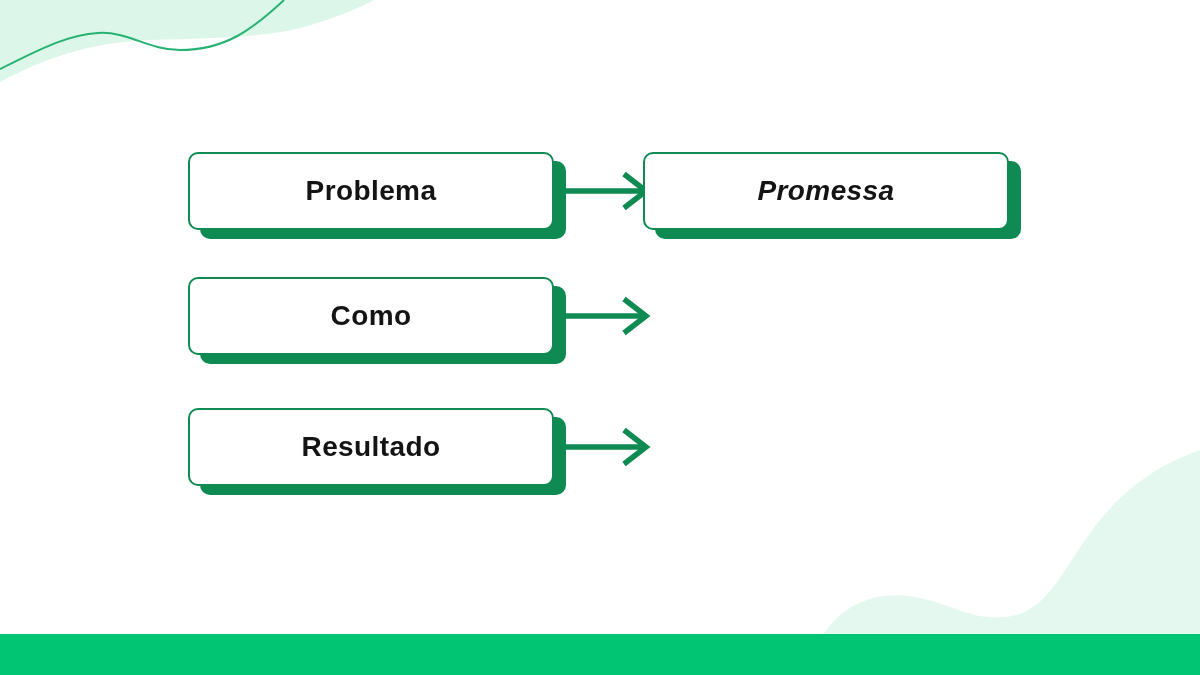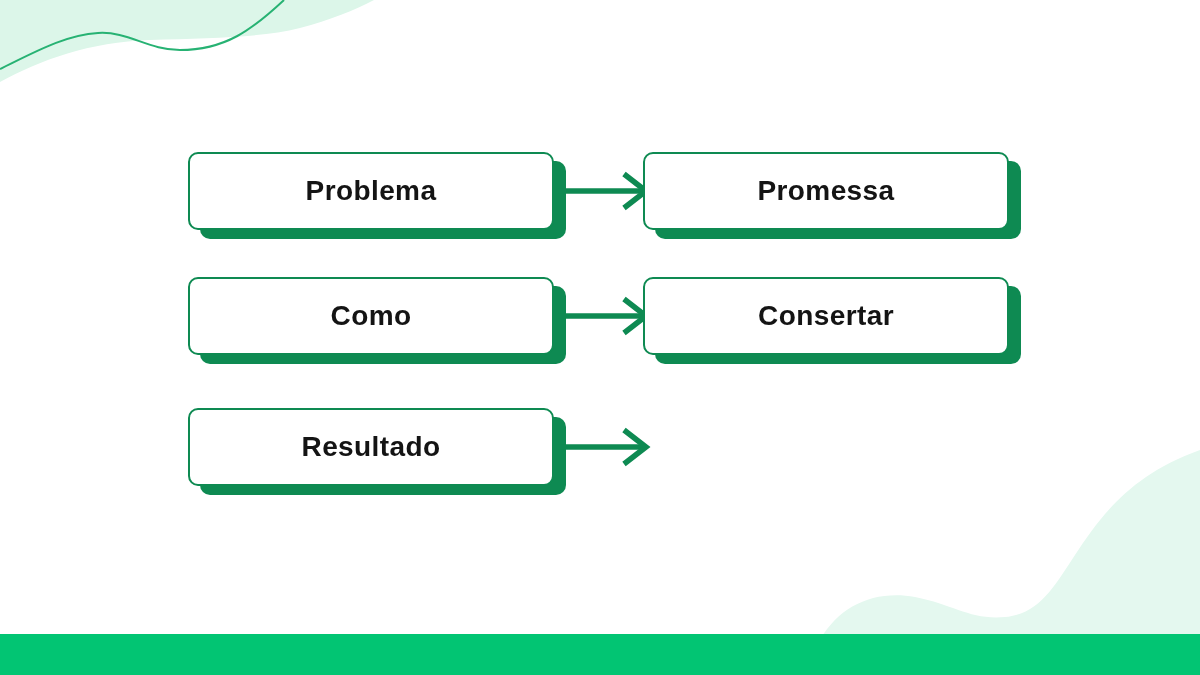--- a/index.html
+++ b/index.html
@@ -46,21 +46,21 @@
     box-sizing: border-box;
     background: #ffffff;
     border: 2px solid #0E8A52;
     border-radius: 10px;
     box-shadow: 12px 9px 0 #0E8A52;
     display: flex;
     align-items: center;
     justify-content: center;
   }
   .box-left  { left: 188px; }
-  .box-right { left: 643px; }
+  .box-right { left: 643px; font-style: italic; }
   .box-label {
     font-size: 28px;
     font-weight: 700;
     letter-spacing: 0.4px;
     color: #141414;
     white-space: nowrap;
   }
   .arrow {
     position: absolute;
     left: 556px;
@@ -97,23 +97,20 @@
   </div>
 
   <div class="row row-1">
     <div class="box box-left">
       <span class="box-label">Como</span>
     </div>
     <svg class="arrow" viewBox="0 0 96 44" aria-hidden="true">
       <path d="M 2 22 H 88" stroke="#0E8A52" stroke-width="5.5" fill="none"></path>
       <path d="M 68 5 L 90 22 L 68 39" stroke="#0E8A52" stroke-width="5.5" fill="none" stroke-linejoin="miter"></path>
     </svg>
-    <div class="box box-right">
-      <span class="box-label">Consertar</span>
-    </div>
   </div>
 
   <div class="row row-2">
     <div class="box box-left">
       <span class="box-label">Resultado</span>
     </div>
     <svg class="arrow" viewBox="0 0 96 44" aria-hidden="true">
       <path d="M 2 22 H 88" stroke="#0E8A52" stroke-width="5.5" fill="none"></path>
       <path d="M 68 5 L 90 22 L 68 39" stroke="#0E8A52" stroke-width="5.5" fill="none" stroke-linejoin="miter"></path>
     </svg>

